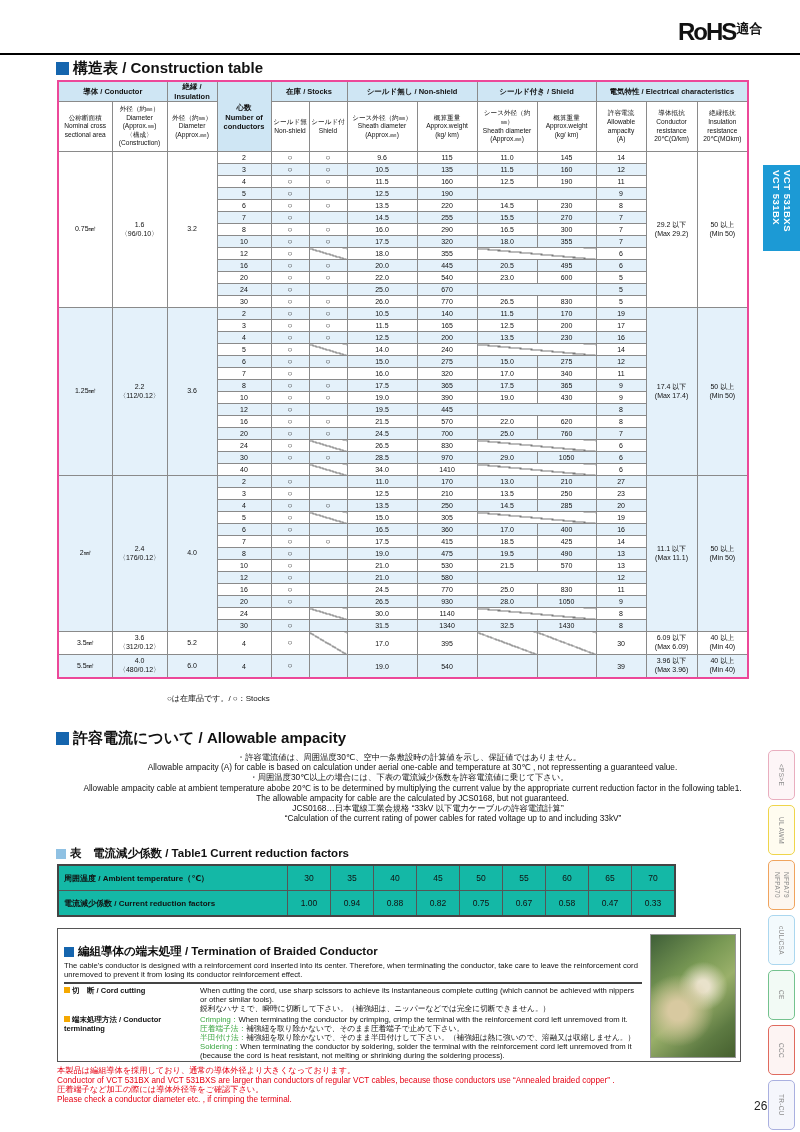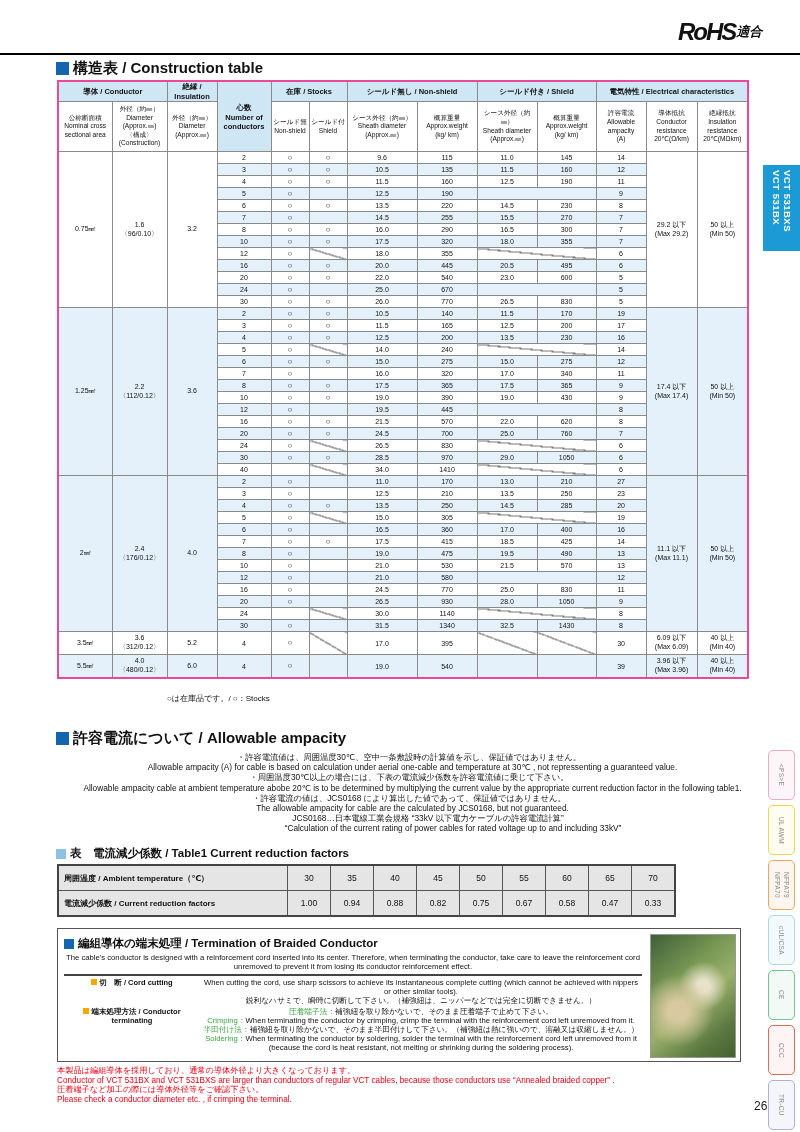--- a/index.html
+++ b/index.html
@@ -1,20 +1,20 @@
 <!DOCTYPE html>
 <html><head>
 <meta charset="utf-8">
 <style>
   html,body{margin:0;padding:0;background:#fff;}
   .page{position:relative;width:800px;height:1132px;background:#fff;overflow:hidden;
         font-family:"Liberation Sans","DejaVu Sans",sans-serif;color:#111;}
   
   .top-rule{position:absolute;left:0;top:53px;width:800px;height:2px;background:#000;}
-  .rohs{position:absolute;left:678px;top:20px;display:flex;align-items:center;font-style:italic;}
+  .rohs{position:absolute;left:678px;top:20px;display:flex;align-items:flex-start;}
   .rohs-txt{font-size:24px;font-weight:900;letter-spacing:-2px;line-height:1;}
   .rohs-sub{font-size:13px;font-weight:700;margin-left:1px;}
   
   .sec-title{position:absolute;left:56px;font-weight:700;font-size:15px;display:flex;align-items:center;gap:4px;}
   .t1{top:59px}.t2{top:729px}
   .sq{display:inline-block;width:13px;height:13px;background:#1565ae;flex:none;}
   .t3{position:absolute;left:56px;top:846px;font-weight:700;font-size:11.5px;display:flex;align-items:center;gap:4px;}
   .sq-lb{display:inline-block;width:10px;height:10px;background:#8fc1e3;flex:none;}
   
   .ct-wrap{position:absolute;left:57px;top:80px;width:690px;}
@@ -32,26 +32,26 @@
   .ctable td.circ{font-size:8px;color:#222;}
   .ctable td.slash{background-image:linear-gradient(to top right,transparent calc(50% - 0.6px),#777 calc(50% - 0.6px),#777 calc(50% + 0.6px),transparent calc(50% + 0.6px));}
   .stocks-note{margin-top:14px;text-align:left;font-size:8px;padding-left:110px;}
   
   .amp-lines{position:absolute;left:59px;top:752px;width:700px;font-size:8.3px;line-height:10.2px;text-align:center;}
   .amp-lines .en{padding-left:7px;}
   .amp-lines .ind1{padding-left:38px;}
   .amp-lines .ind2{padding-left:88px;}
   
   .rtable{position:absolute;left:57px;top:864px;border-collapse:collapse;font-size:8.5px;border:2px solid #444;}
-  .rtable td{border:1px solid #555;height:22px;text-align:center;background:#e5e5e5;}
+  .rtable td{border:1px solid #555;height:22px;text-align:center;background:#14b8a6;}
   .rtable td.rlabel{width:222px;text-align:left;padding-left:5px;font-weight:700;font-size:8px;}
   .rtable td.val{width:40px;}
   
   .braid-box{position:absolute;left:57px;top:928px;width:684px;height:134px;border:1.5px solid #555;
-             box-sizing:border-box;padding:7px 6px;text-align:center;}
+             box-sizing:border-box;padding:15px 6px;}
   .braid-title{font-weight:700;font-size:11.5px;display:flex;align-items:center;gap:4px;}
   .braid-sq{display:inline-block;width:10px;height:10px;background:#1565ae;flex:none;}
   .braid-text{margin-right:92px;}
   .braid-intro{font-size:7.7px;line-height:9px;margin-top:2px;}
   .braid-divider{border-top:2px solid #444;margin:3px 0 2px 0;}
   .braid-row{display:flex;font-size:7.7px;line-height:9px;margin-top:2px;}
   .braid-label{width:136px;flex:none;font-weight:700;font-size:7.5px;}
   .osq{display:inline-block;width:6px;height:6px;background:#f5a800;margin-right:2px;}
   .braid-content{flex:1;}
   .green{color:#3aa63f;}
@@ -622,21 +622,20 @@
 
   <div class="sec-title t2">
     <span class="sq"></span>
     <span>許容電流について / Allowable ampacity</span>
   </div>
   <div class="amp-lines" id="amp-lines">
       <div class="jp">・許容電流値は、周囲温度30℃、空中一条敷設時の計算値を示し、保証値ではありません。</div>
       <div class="en">Allowable ampacity (A) for cable is based on calculation under aerial one-cable and temperature at 30℃ , not repressenting a guaranteed value.</div>
       <div class="jp">・周囲温度30℃以上の場合には、下表の電流減少係数を許容電流値に乗じて下さい。</div>
       <div class="en">Allowable ampacity cable at ambient temperature abobe 20℃ is to be determined by multiplying the current value by the appropriate current reduction factor in the following table1.</div>
-      <div class="jp">・許容電流の値は、JCS0168 により算出した値であって、保証値ではありません。</div>
       <div class="en">The allowable ampacity for cable are the calculated by JCS0168, but not guaranteed.</div>
       <div class="ind1">JCS0168…日本電線工業会規格 “33kV 以下電力ケーブルの許容電流計算”</div>
       <div class="ind2">“Calculation of the current rating of power cables for rated voltage up to and including 33kV”</div>
     </div>
 
   <div class="t3">
     <span class="sq-lb"></span>
     <span>表　電流減少係数 / Table1 Current reduction factors</span>
   </div>
   <table class="rtable">
@@ -679,22 +678,22 @@
       <div class="braid-row">
         <div class="braid-label"><span class="osq"></span><span>切　断 / Cord cutting</span></div>
         <div class="braid-content">
           <div>When cutting the cord, use sharp scissors to achieve its instantaneous complete cutting (which cannot be achieved with nippers or other similar tools).</div>
           <div>鋭利なハサミで、瞬時に切断して下さい。（補強紐は、ニッパーなどでは完全に切断できません。）</div>
         </div>
       </div>
       <div class="braid-row">
         <div class="braid-label"><span class="osq"></span><span>端末処理方法 / Conductor terminating</span></div>
         <div class="braid-content" id="term-list">
+            <div><span class="green">Crimping：</span>When terminating the conductor by crimping, crimp the terminal with the reinforcement cord left unremoved from it.</div>
             <div><span class="green">圧着端子法：</span>補強紐を取り除かないで、そのまま圧着端子で止めて下さい。</div>
-            <div><span class="green">Crimping：</span>When terminating the conductor by crimping, crimp the terminal with the reinforcement cord left unremoved from it.</div>
             <div><span class="green">半田付け法：</span>補強紐を取り除かないで、そのまま半田付けして下さい。（補強紐は熱に強いので、溶融又は収縮しません。）</div>
             <div><span class="green">Soldering：</span>When terminating the conductor by soldering, solder the terminal with the reinforcement cord left unremoved from it (because the cord is heat resistant, not melting or shrinking during the soldering process).</div>
           </div>
       </div>
     </div>
     <div class="braid-photo"></div>
   </div>
 
   <div class="rednote" id="red-note">
       <div>本製品は編組導体を採用しており、通常の導体外径より大きくなっております。</div>

